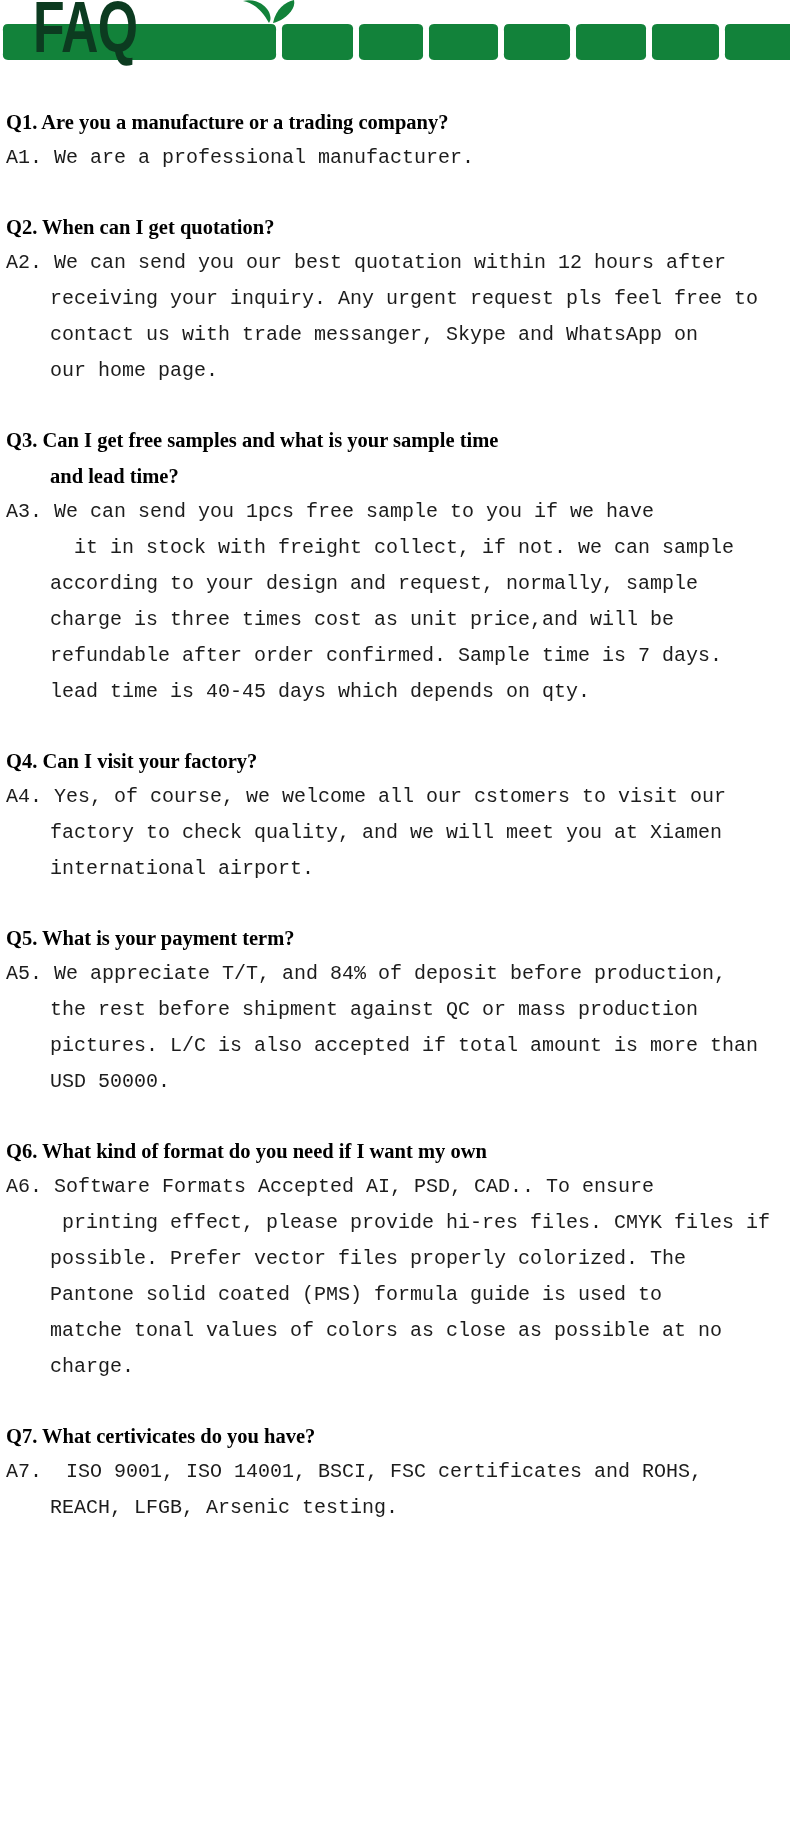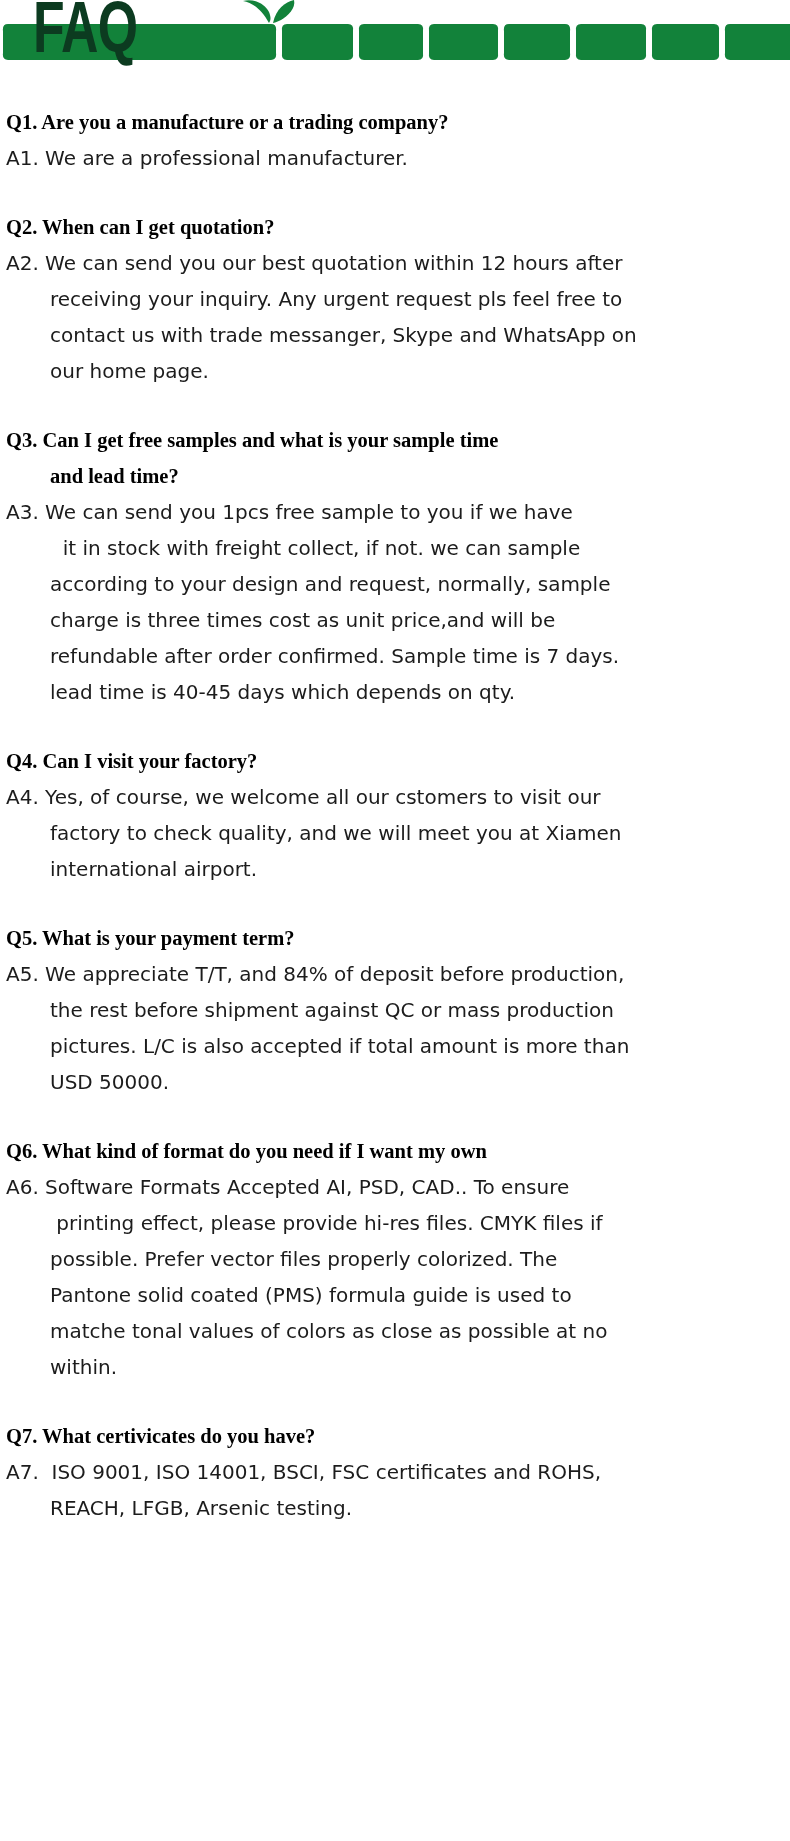--- a/index.html
+++ b/index.html
@@ -52,20 +52,21 @@
   .q-line {
     font-weight: bold;
     font-size: 20.5px;
     color: var(--heading-color, #000000);
     font-family: Liberation Serif, serif;
   }
   .a-line {
     font-weight: normal;
     font-size: 20px;
     color: var(--body-color, #1c1c1c);
+    font-family: Liberation Mono, monospace;
   }
   .cont {
     padding-left: 44px;
   }
 </style>
 </head>
 <body>
 
 <div class="page">
 
@@ -128,21 +129,21 @@
       <div class="line a-line cont">USD 50000.</div>
     </section>
 
     <section class="qa-section">
       <div class="line q-line">Q6. What kind of format do you need if I want my own</div>
       <div class="line a-line">A6. Software Formats Accepted AI, PSD, CAD.. To ensure</div>
       <div class="line a-line cont"> printing effect, please provide hi-res files. CMYK files if</div>
       <div class="line a-line cont">possible. Prefer vector files properly colorized. The</div>
       <div class="line a-line cont">Pantone solid coated (PMS) formula guide is used to</div>
       <div class="line a-line cont">matche tonal values of colors as close as possible at no</div>
-      <div class="line a-line cont">within.</div>
+      <div class="line a-line cont">charge.</div>
     </section>
 
     <section class="qa-section">
       <div class="line q-line">Q7. What certivicates do you have?</div>
       <div class="line a-line">A7.  ISO 9001, ISO 14001, BSCI, FSC certificates and ROHS,</div>
       <div class="line a-line cont">REACH, LFGB, Arsenic testing.</div>
     </section>
 
   </main>
 </div>

